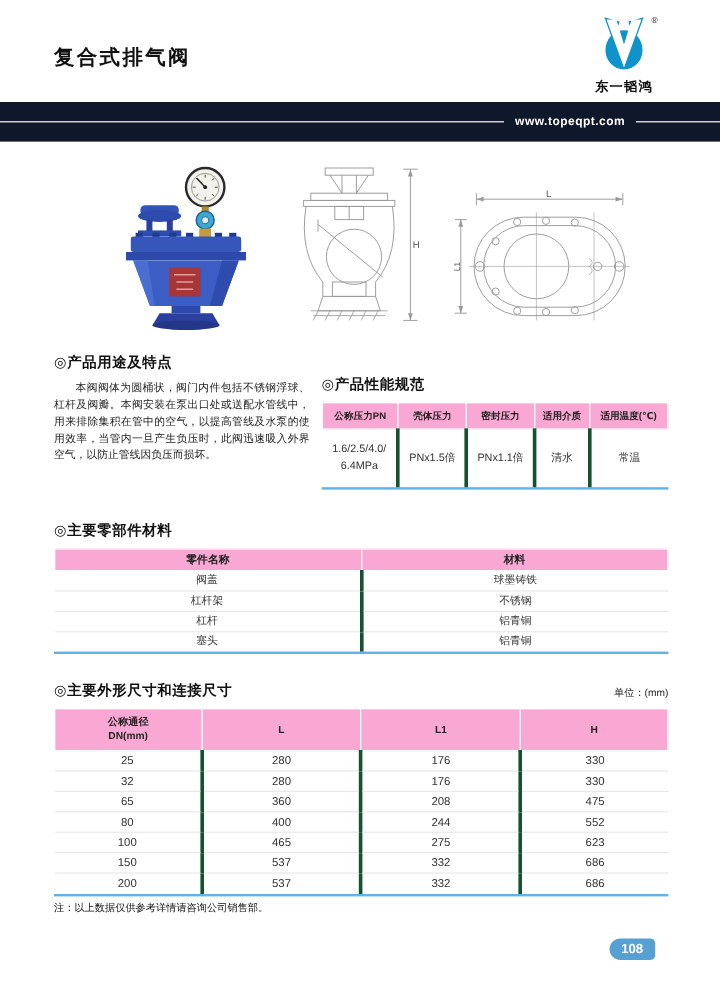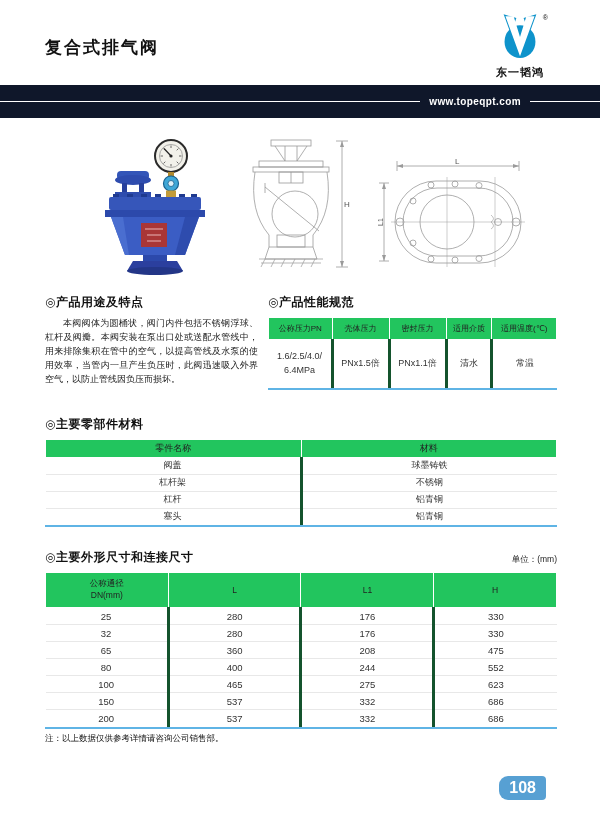--- a/index.html
+++ b/index.html
@@ -33,27 +33,27 @@
 
   .figures { display:flex; align-items:flex-start; margin-top:17px; height:148px; }
   .fig-photo { margin-left:52px; }
   .fig-section { margin-left:10px; }
   .fig-top { margin-left:26px; margin-top:22px; }
 
   h2.sec-title { margin:0 0 6px 0; font-size:12px; font-weight:bold; color:#111; letter-spacing:0.5px; }
 
   .two-col { display:flex; margin-top:11px; }
   .col-left { width:213px; }
-  .col-right { flex:1; margin-left:10px; }
+  .col-right { flex:1; margin-left:10px;margin-top:18px; }
   .desc { margin:0; font-size:9px; line-height:1.55; text-align:justify; text-indent:2em; color:#222; }
 
   .tbl-wrap { border-bottom:2px solid #5fb4e5; }
   table { width:100%; border-collapse:collapse; }
   th {
-    background:#22c55e; font-weight:normal; color:#222; text-align:center;
+    background:#f9a8d4; font-weight:bold; color:#222; text-align:center;
     border:1px solid #ffffff;
   }
   td { text-align:center; color:#333; }
   td + td { border-left:3px solid #14532d; }
   tr + tr td { border-top:1px solid #e8e8e8; }
 
   .perf-table th { font-size:8px; height:22px; padding:0 1px; }
   .perf-table td { font-size:9px; height:48px; }
   .perf-table .stack span { display:block; line-height:1.5; }
 
@@ -70,21 +70,21 @@
   .dims-table .stack span { display:block; line-height:1.4; }
   .dims-table th:nth-child(1) { width:24%; }
   .dims-table th:nth-child(2) { width:26%; }
   .dims-table th:nth-child(3) { width:26%; }
   .dims-table th:nth-child(4) { width:24%; }
 
   .note { margin:4px 0 0 0; font-size:8.5px; color:#111; }
 
   .page-badge {
     position:absolute; right:54px; bottom:19px;
-    color:#ffffff; font-size:16px; font-weight:bold;
+    color:#ffffff; font-size:11px; font-weight:bold;
     padding:3px 10px; border-radius:9px 4px 4px 9px;
   }
 
   svg text { font-family:"Liberation Sans","DejaVu Sans",sans-serif; }
 </style>
 </head>
 <body>
 
 <h1 class="page-title">复合式排气阀</h1>
 

